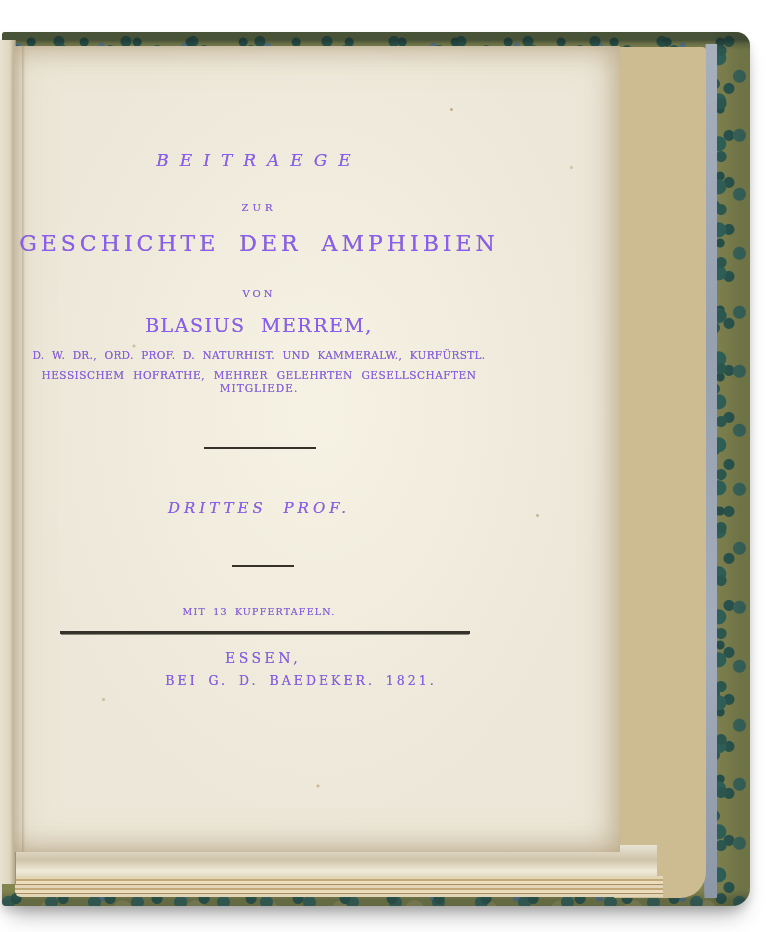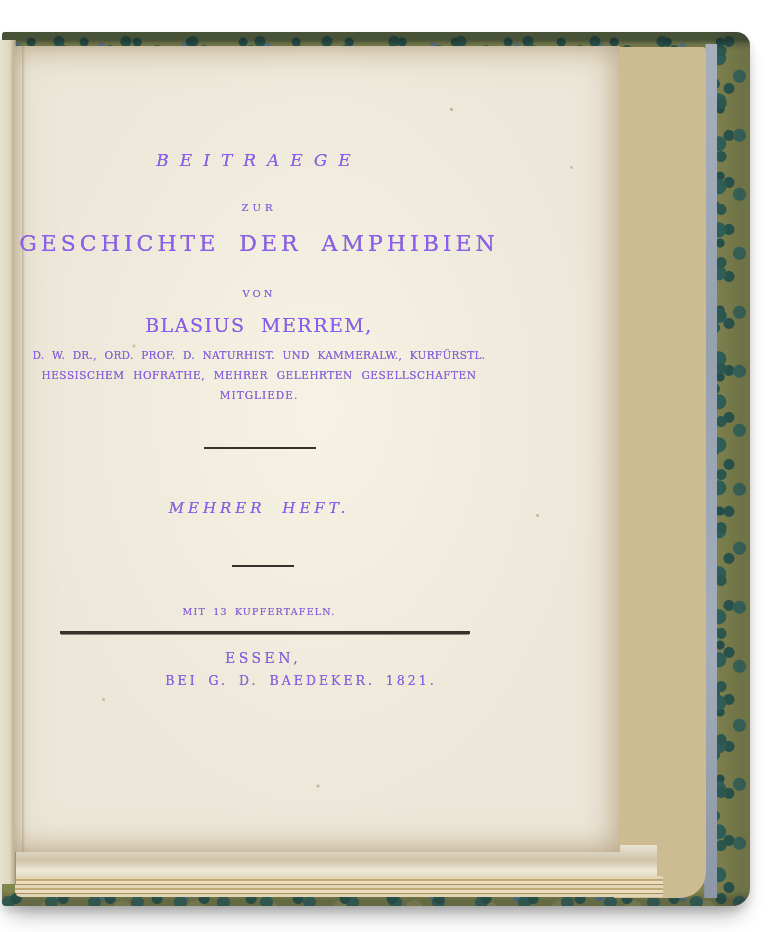--- a/index.html
+++ b/index.html
@@ -108,21 +108,21 @@
   }
   .line{position:absolute;width:100%;text-align:center;white-space:nowrap;
         text-shadow:0 0 .5px rgba(64,54,40,.55);}
   .l-series   {top:104px;font-size:17px;font-style:italic;letter-spacing:11px;}
   .l-zur      {top:156px;font-size:10px;letter-spacing:4px;text-align:center;}
   .l-title    {top:178px;font-size:22px;letter-spacing:4px;word-spacing:9px;margin-top:7px;}
   .l-von      {top:242px;font-size:10px;letter-spacing:3px;}
   .l-author   {top:268px;font-size:19px;letter-spacing:1.5px;word-spacing:8px;}
   .l-cred1    {top:303px;font-size:10.5px;letter-spacing:.3px;word-spacing:4px;}
   .l-cred2    {top:323px;font-size:10.5px;letter-spacing:.5px;word-spacing:5px;}
-  .l-cred3    {top:343px;font-size:10.5px;letter-spacing:1px;}
+  .l-cred3    {top:336px;font-size:10.5px;letter-spacing:1px;}
   .l-heft     {top:453px;font-size:15px;font-style:italic;letter-spacing:4px;word-spacing:8px;}
   .l-plates   {top:560px;font-size:9.5px;letter-spacing:1.2px;word-spacing:3px;}
   .l-city     {top:604px;font-size:14px;letter-spacing:3.5px;transform:translateX(4px);}
   .l-imprint  {top:627px;font-size:12.5px;letter-spacing:3px;word-spacing:4px;transform:translateX(42px);text-align:center;}
 
   .rule{position:absolute;left:50%;background:#35322b;}
   .rule-1{top:401px;width:112px;height:2px;margin-left:-56px;transform:translateX(1px);}
   .rule-2{top:519px;width:62px;height:2px;margin-left:-31px;transform:translateX(4px);}
   .rule-thick{top:585px;width:410px;height:3px;margin-left:-205px;transform:translateX(6px);
               box-shadow:0 2px 0 -1px rgba(53,50,43,.55);}
@@ -152,21 +152,21 @@
     <div class="line l-zur">ZUR</div>
     <div class="line l-title">GESCHICHTE DER AMPHIBIEN</div>
     <div class="line l-von">VON</div>
     <div class="line l-author">BLASIUS MERREM,</div>
     <div class="line l-cred1">D. W. DR., ORD. PROF. D. NATURHIST. UND KAMMERALW., KURFÜRSTL.</div>
     <div class="line l-cred2">HESSISCHEM HOFRATHE, MEHRER GELEHRTEN GESELLSCHAFTEN</div>
     <div class="line l-cred3">MITGLIEDE.</div>
 
     <div class="rule rule-1"></div>
 
-    <div class="line l-heft">MEHRER HEFT.</div>
+    <div class="line l-heft">DRITTES PROF.</div>
 
     <div class="rule rule-2"></div>
 
     <div class="line l-plates">MIT 13 KUPFERTAFELN.</div>
 
     <div class="rule rule-thick"></div>
 
     <div class="line l-city">ESSEN,</div>
     <div class="line l-imprint">BEI G. D. BAEDEKER. 1821.</div>
   </div>

